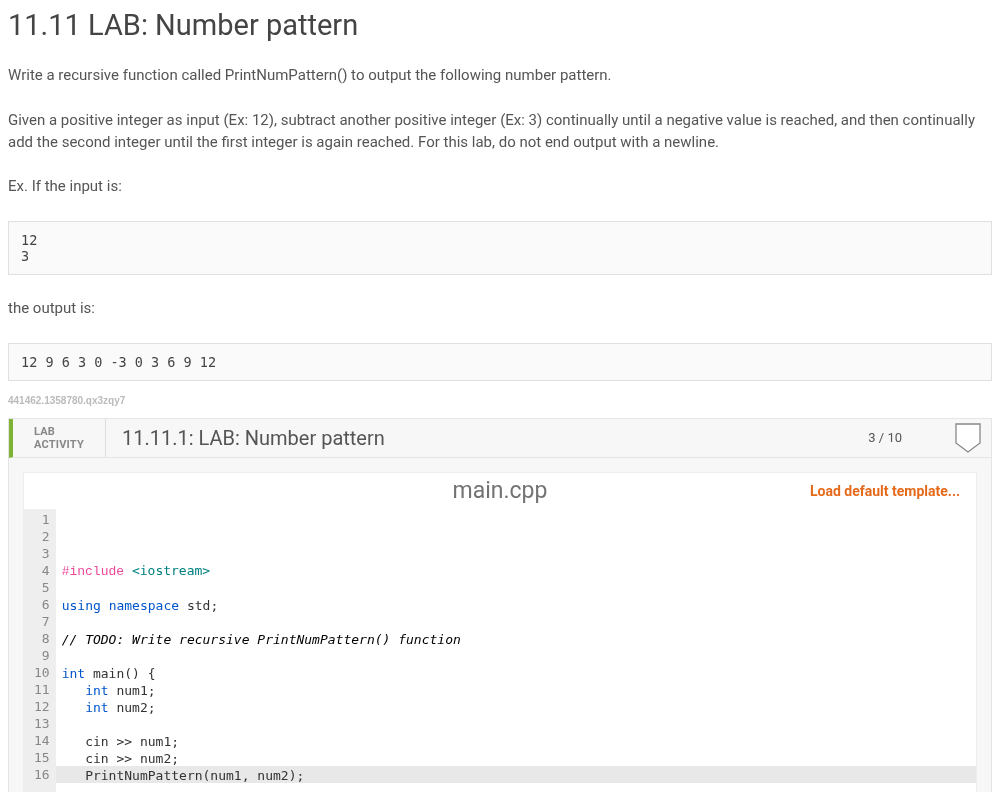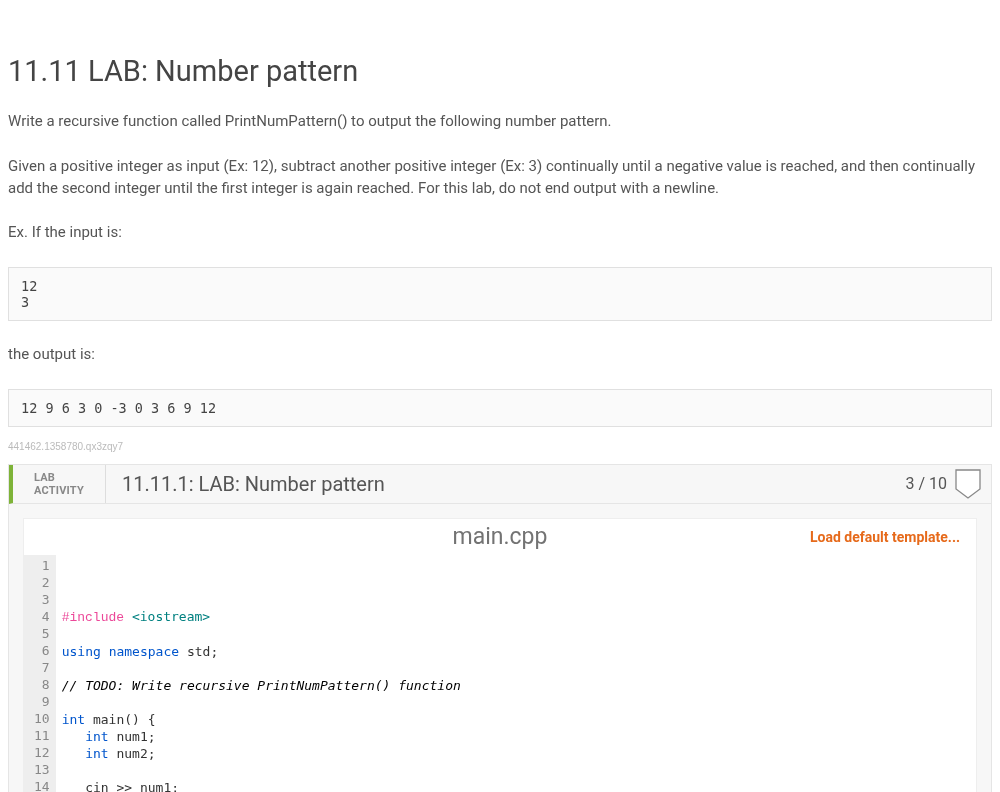--- a/index.html
+++ b/index.html
@@ -9,38 +9,38 @@
       background: #fff;
       padding: 8px 8px 20px 8px;
       width: 1000px;
       font-size: 15px;
     }
     h1 {
       font-size: 29px;
       font-weight: 400;
       color: #444;
       margin-bottom: 20px;
-      margin-top: 46px;
     }
     p { margin: 23px 0; line-height: 1.45; color: #555; }
     .codeblock {
       background: #fafafa;
       border: 1px solid #e0e0e0;
       padding: 10px 12px;
       font-family: Consolas, Menlo, Monaco, monospace;
       font-size: 13.5px;
       white-space: pre;
       color: #444;
       margin: 8px 0 14px 0;
     }
     .hash {
       font-size: 10px;
       color: #bbb;
       margin: 6px 0 12px 0;
       font-family: Arial, sans-serif;
+      font-weight: bold;
     }
     .labbox {
       border: 1px solid #e5e5e5;
       background: #f7f7f7;
       margin-top: 4px;
     }
     .labheader {
       display: flex;
       align-items: stretch;
       border-left: 4px solid #7eb338;
@@ -63,22 +63,23 @@
       display: flex;
       align-items: center;
       padding: 0 16px;
       font-size: 20px;
       color: #555;
     }
     .lab-score {
       display: flex;
       align-items: center;
       padding: 0 10px;
-      font-size: 16px;
+      font-size: 13px;
       color: #555;
+      gap: 45px;
     }
     .shield {
       width: 26px;
       height: 30px;
       margin-left: 8px;
       position: relative;
     }
     .shield svg { display:block; }
     .editorwrap {
       background: #fff;

